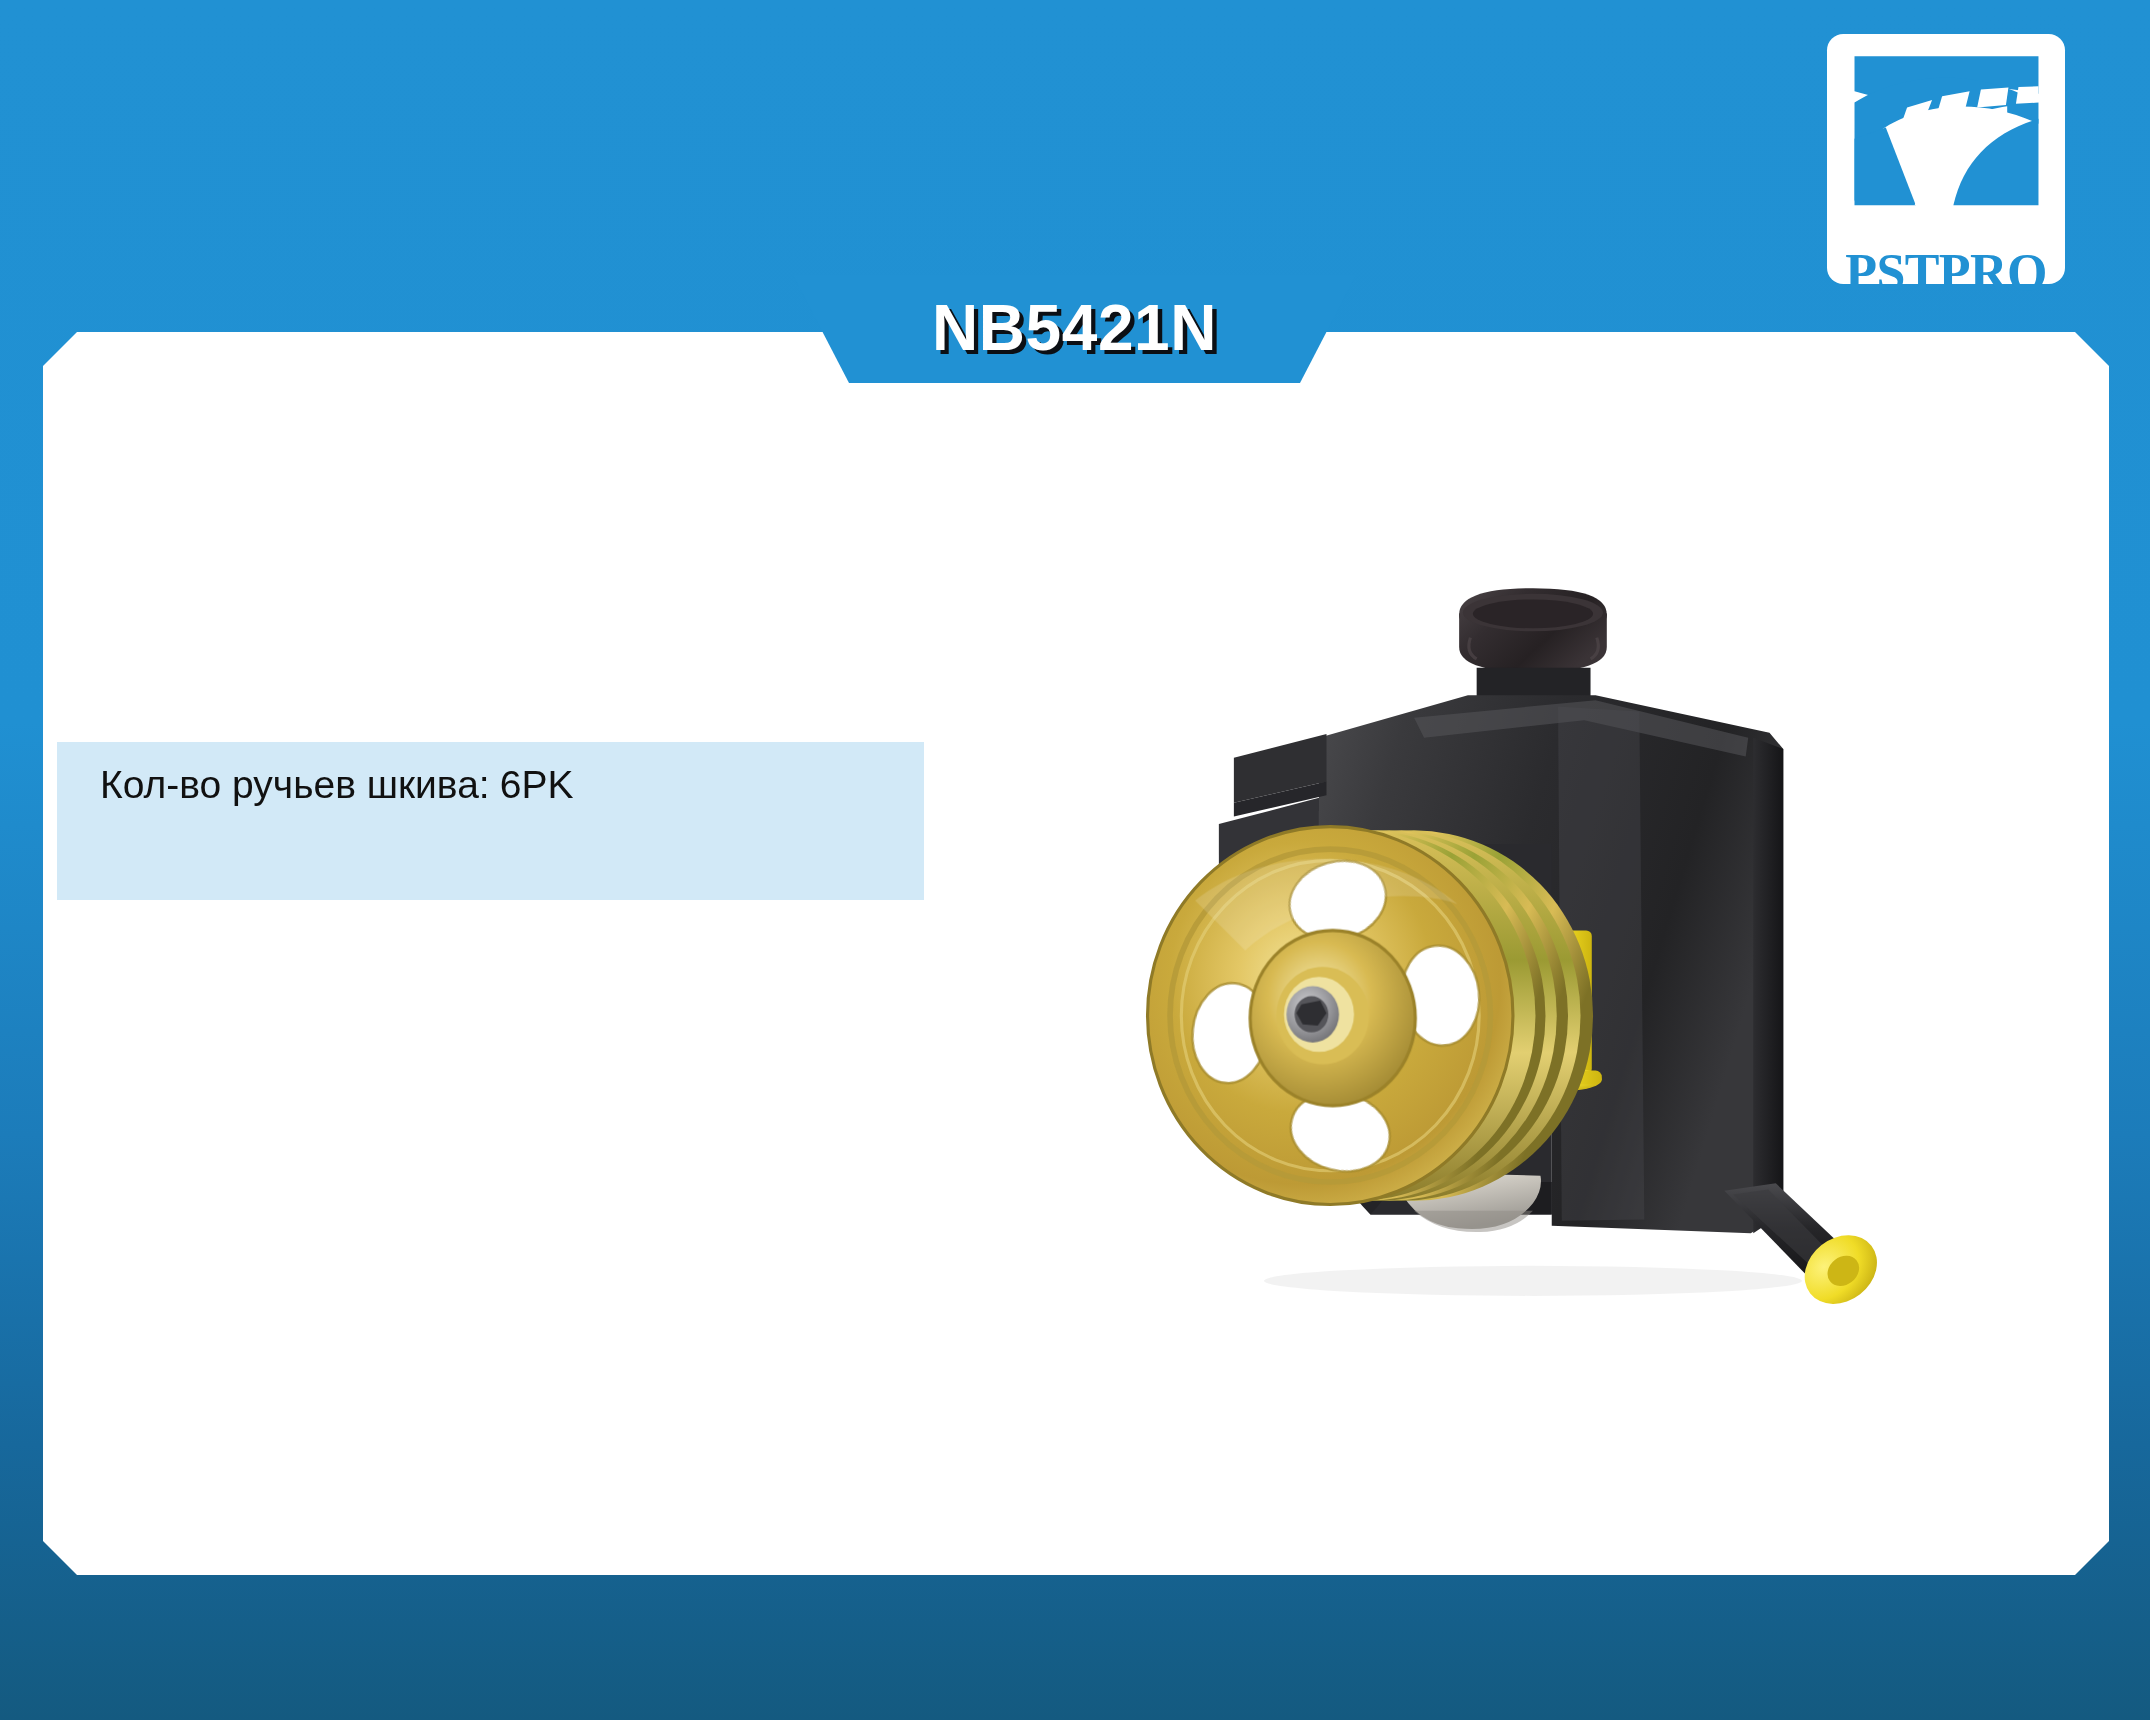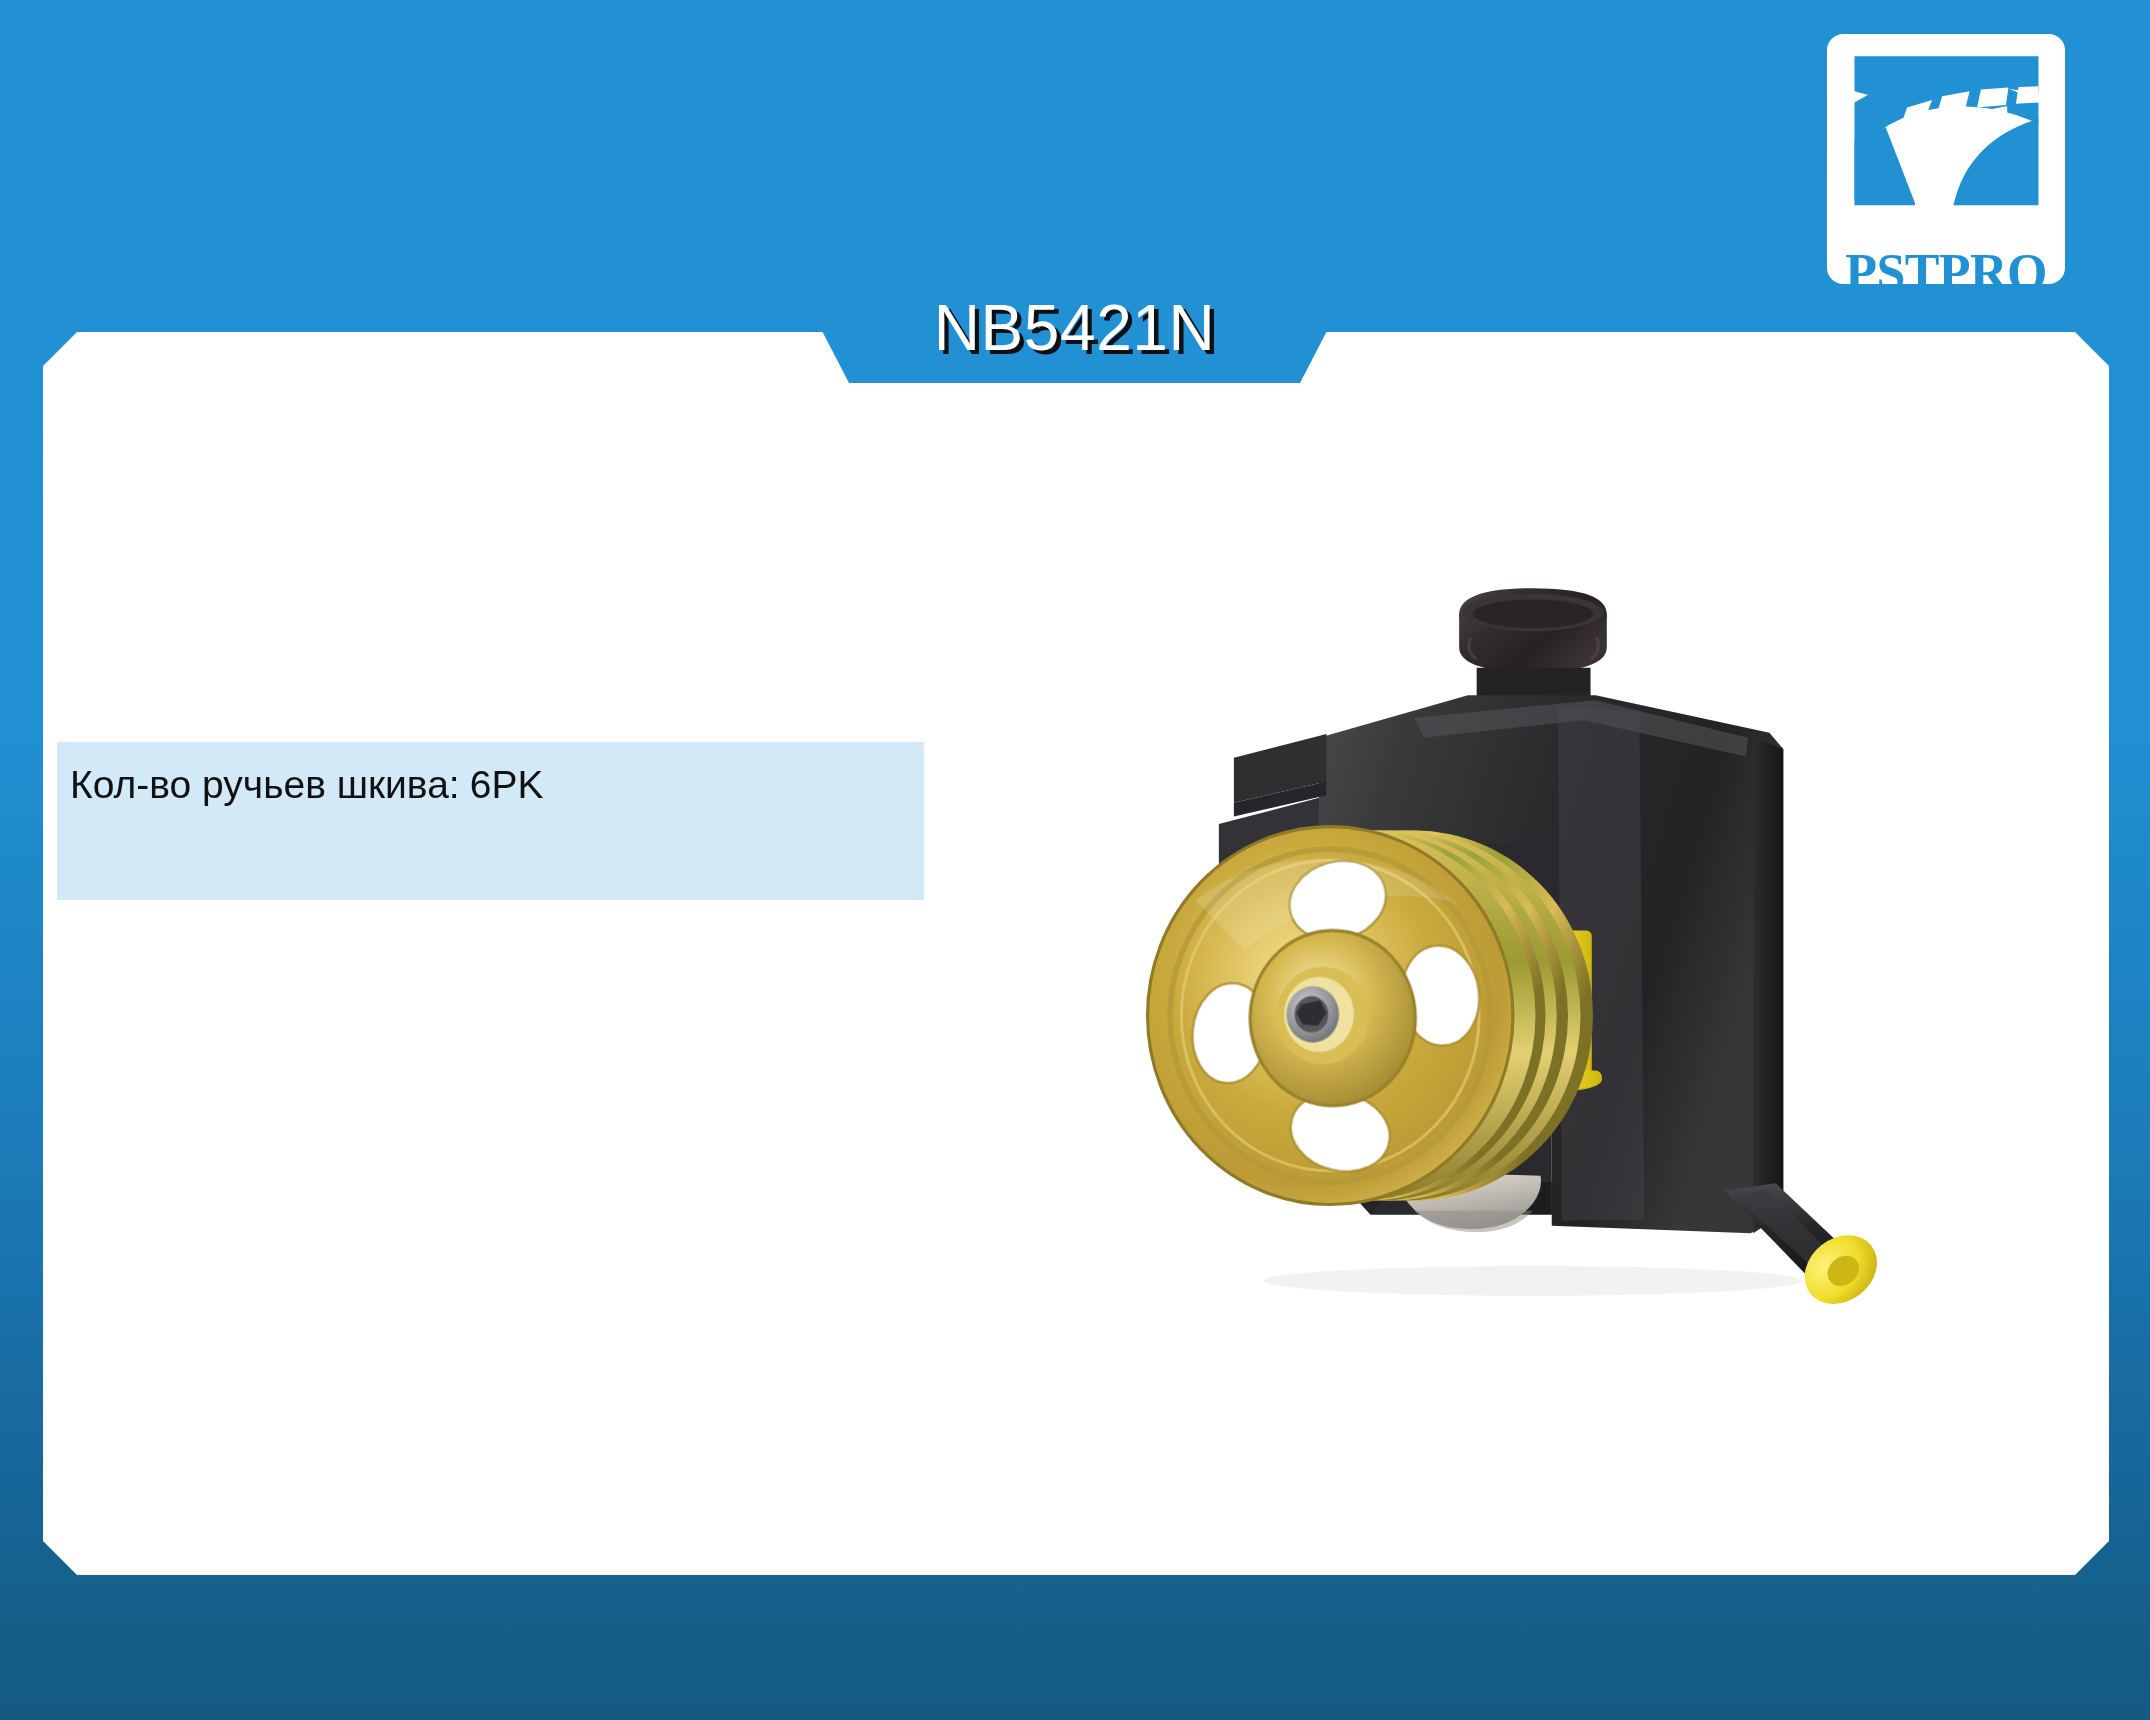--- a/index.html
+++ b/index.html
@@ -28,21 +28,21 @@
   
   #banner{
     position:absolute;left:793px;top:275px;width:563px;height:108px;
     background:#2191d3;
     -webkit-clip-path:polygon(0 0,100% 0,100% 100%,55px 100%,0 100%, 0 0);
     clip-path:polygon(0 0,100% 0,calc(100% - 56px) 100%,56px 100%);
     display:flex;align-items:center;justify-content:center;
     z-index:5;
   }
   #banner-title{
-    font-size:64px;font-weight:400;letter-spacing:0.6px;color:#ffffff;
+    font-size:64px;font-weight:700;letter-spacing:0.6px;color:#ffffff;
     text-shadow:4.4px 4.4px 0 #0c0f14;
     white-space:nowrap;line-height:1;
     transform:translateY(-1.3px);
   }
 
   
   #logo{
     position:absolute;left:1827px;top:34px;width:238px;height:250px;
     background:#ffffff;border-radius:16.3px;
     padding:0;box-sizing:border-box;z-index:6;
@@ -63,21 +63,21 @@
     padding:22.5px 0 0 13px;
     z-index:4;
   }
   .spec-row{
     display:flex;align-items:baseline;
     font-size:39px;color:#111111;line-height:1.05;
     white-space:pre;
     font-stretch:condensed;
   }
   .spec-row + .spec-row{margin-top:22.5px;}
-  .spec-label{display:inline-block;}
+  .spec-label{display:inline-block;margin-left:30px;}
   .spec-value{display:inline-block;}
   #spec-row-0 .spec-label{margin-right:10px;}
   #spec-row-1 .spec-label{width:400px;}
 
   
   #product{
     position:absolute;left:1120px;top:550px;width:876px;height:826px;
     z-index:3;
   }
   #product svg{display:block;width:100%;height:100%;}

